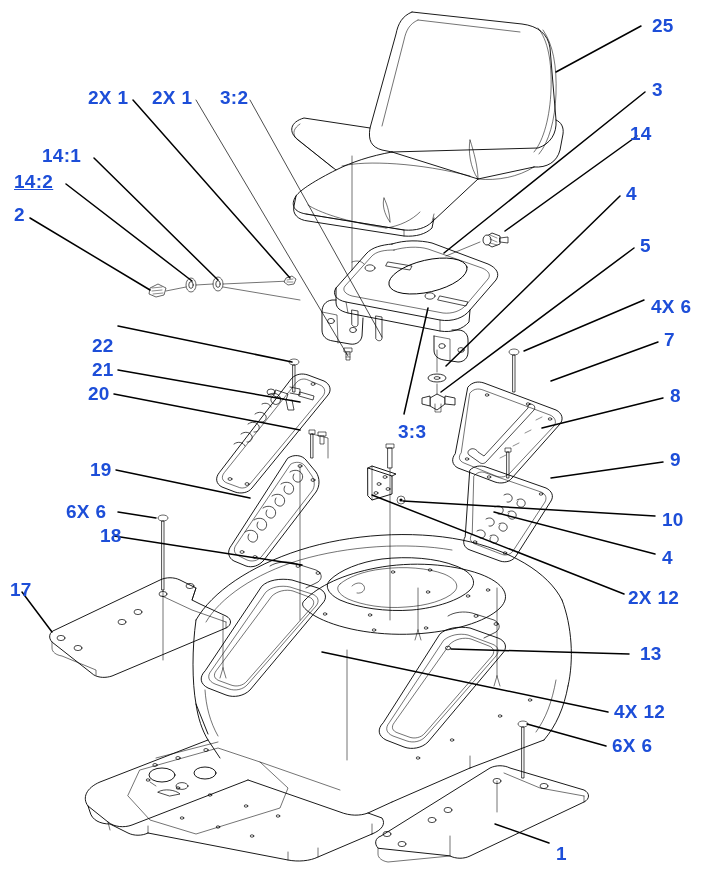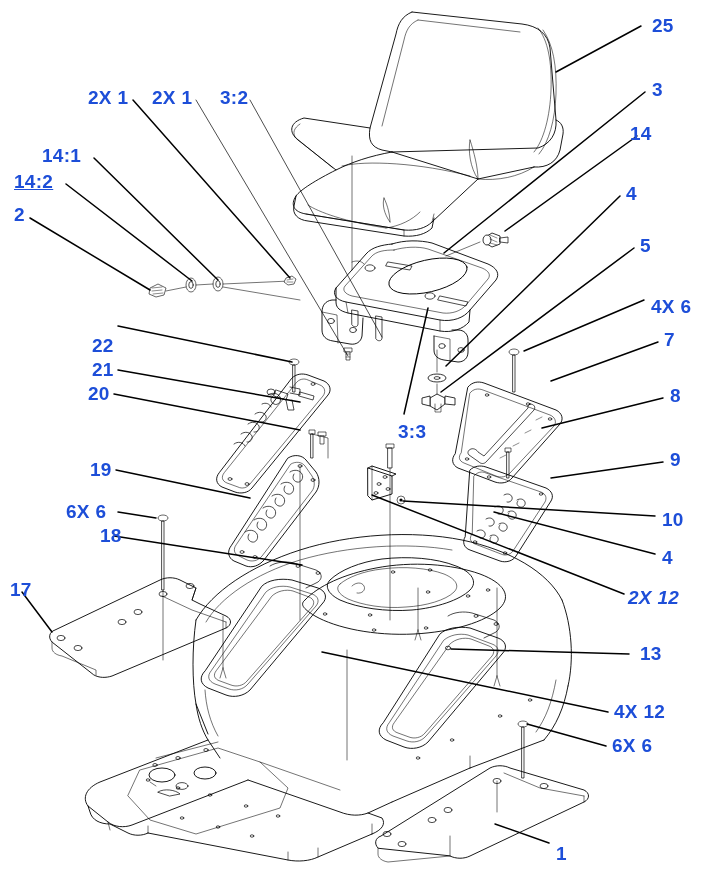--- a/index.html
+++ b/index.html
@@ -577,21 +577,21 @@
   <div class="callout" style="left:14px; top:172px;text-decoration:underline;">14:2</div>
   <div class="callout" style="left:14px; top:205px;">2</div>
   <div class="callout" style="left:626px; top:184px;">4</div>
   <div class="callout" style="left:640px; top:236px;">5</div>
   <div class="callout" style="left:651px; top:297px;">4X 6</div>
   <div class="callout" style="left:664px; top:330px;">7</div>
   <div class="callout" style="left:670px; top:386px;">8</div>
   <div class="callout" style="left:670px; top:450px;">9</div>
   <div class="callout" style="left:662px; top:510px;">10</div>
   <div class="callout" style="left:662px; top:548px;">4</div>
-  <div class="callout" style="left:628px; top:588px;font-style:italic;">2X 12</div>
+  <div class="callout" style="left:628px; top:588px;">2X 12</div>
   <div class="callout" style="left:398px; top:422px;">3:3</div>
   <div class="callout" style="left:92px; top:305px;margin-top:31px;">22</div>
   <div class="callout" style="left:92px; top:360px;">21</div>
   <div class="callout" style="left:88px; top:384px;">20</div>
   <div class="callout" style="left:90px; top:460px;">19</div>
   <div class="callout" style="left:66px; top:502px;">6X 6</div>
   <div class="callout" style="left:88px; top:526px;margin-left:12px;">18</div>
   <div class="callout" style="left:10px; top:580px;">17</div>
   <div class="callout" style="left:640px; top:644px;">13</div>
   <div class="callout" style="left:614px; top:702px;">4X 12</div>

